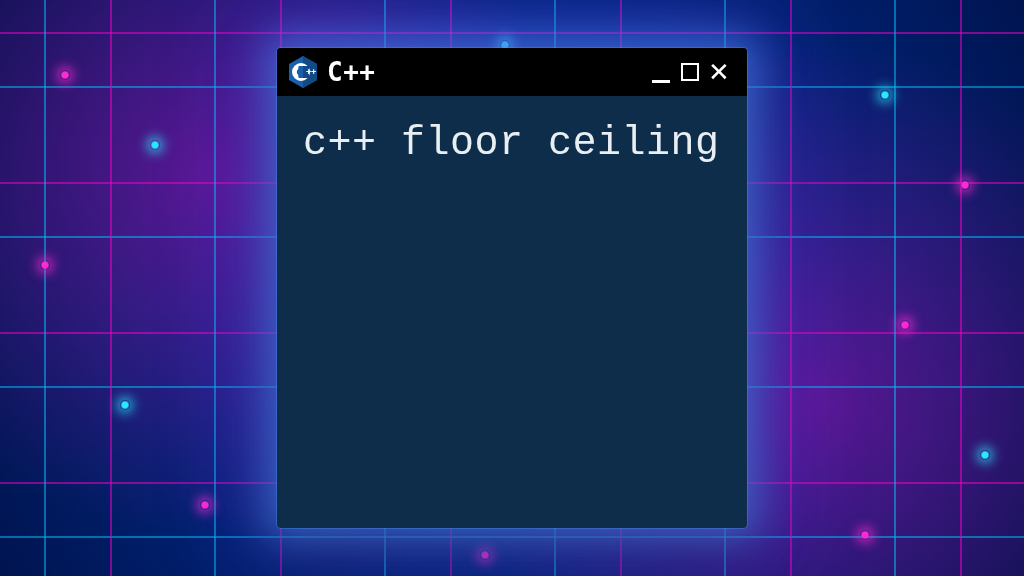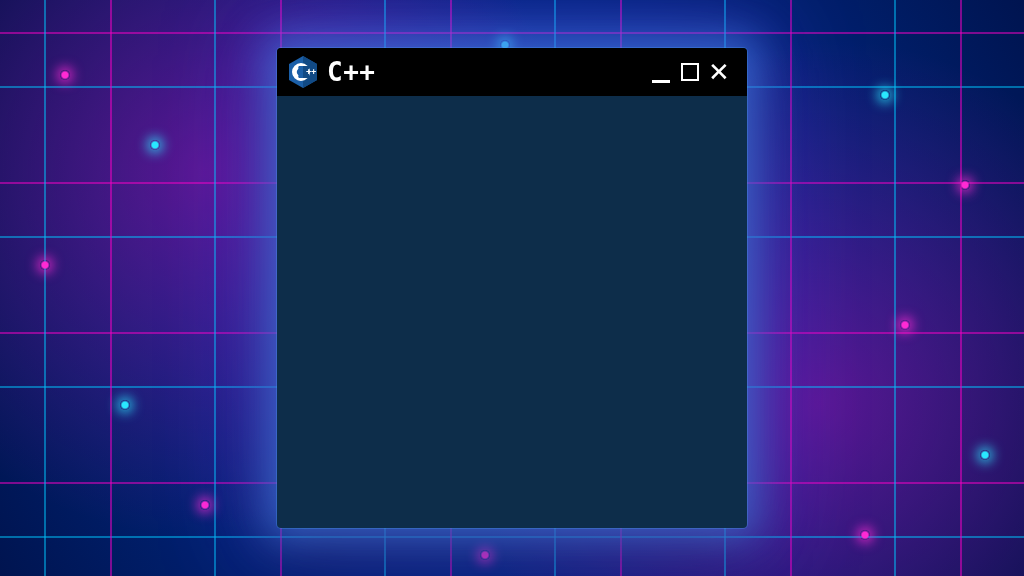--- a/index.html
+++ b/index.html
@@ -193,13 +193,14 @@
     </svg>
     <div class="title">C++</div>
     <div class="win-controls">
       <div class="win-btn min">
           <span></span>
         </div>
       <div class="win-btn square"></div>
       <div class="win-btn">✕</div>
     </div>
   </div>
+  <div class="content">c++ floor ceiling</div>
 </div>
 
 </body></html>

